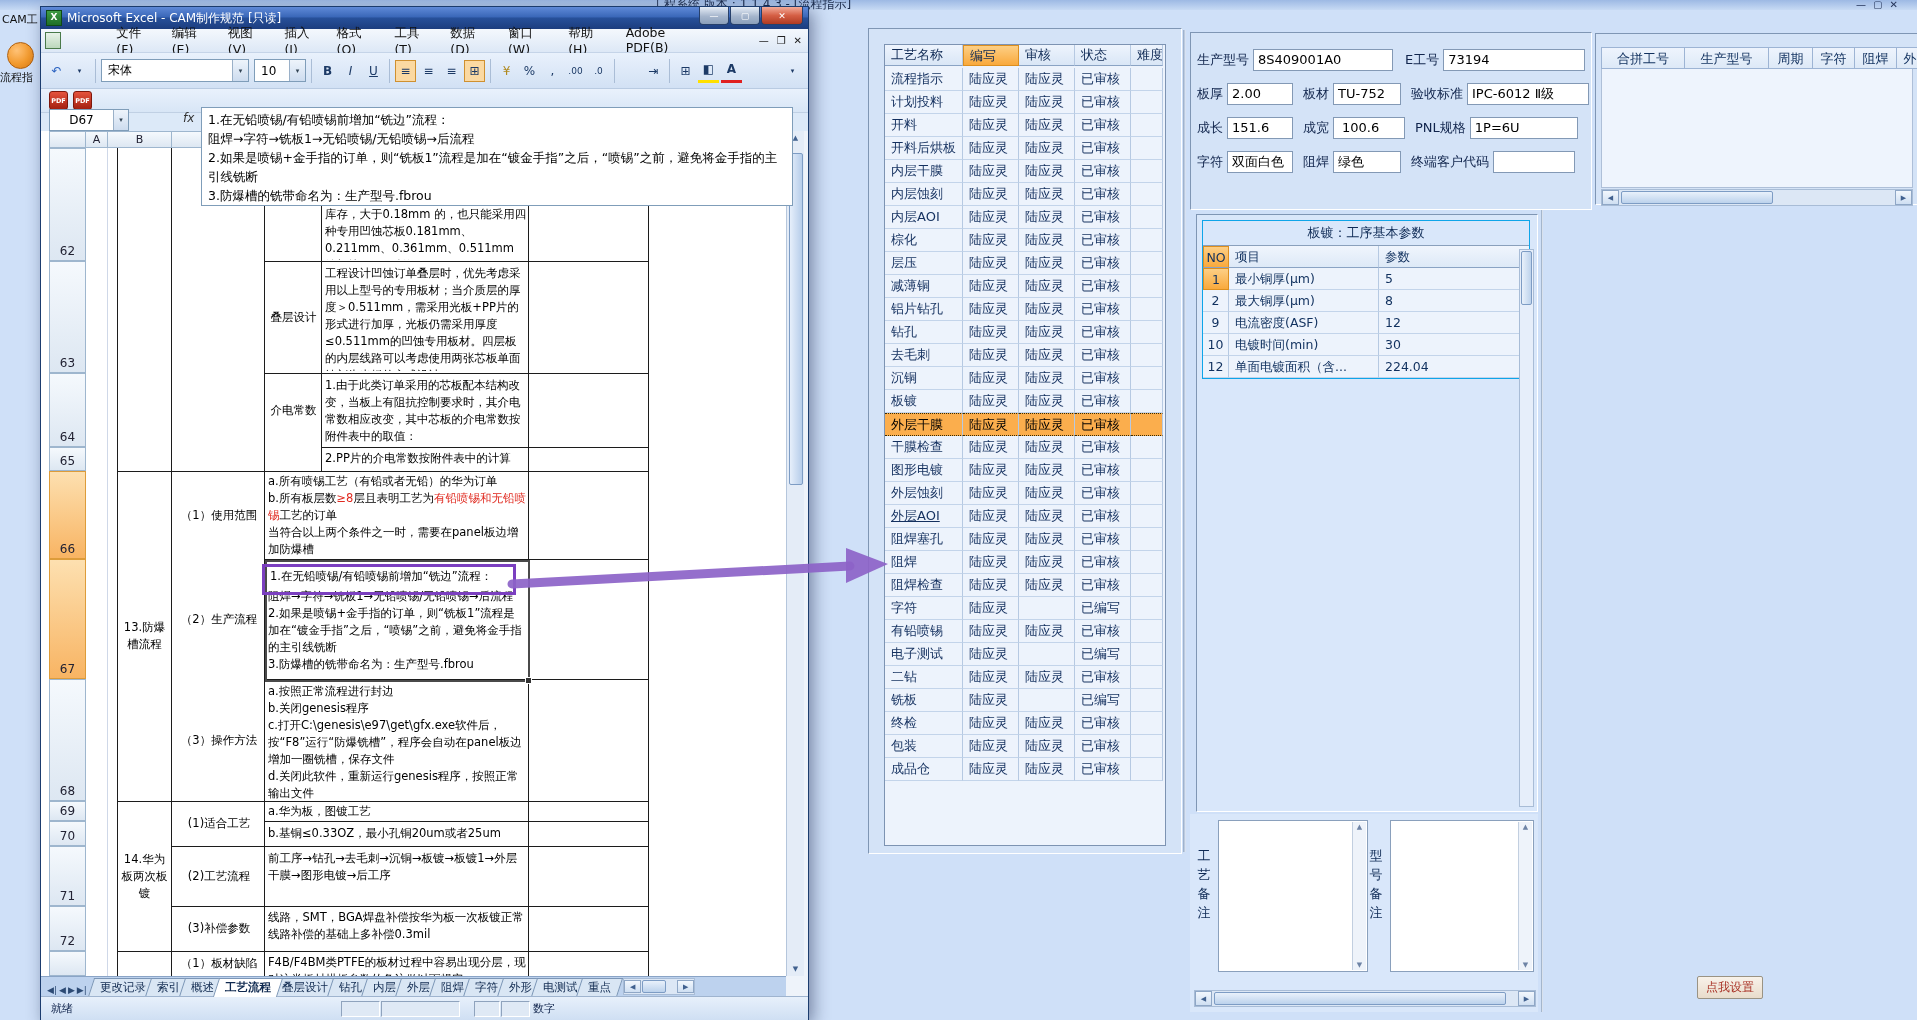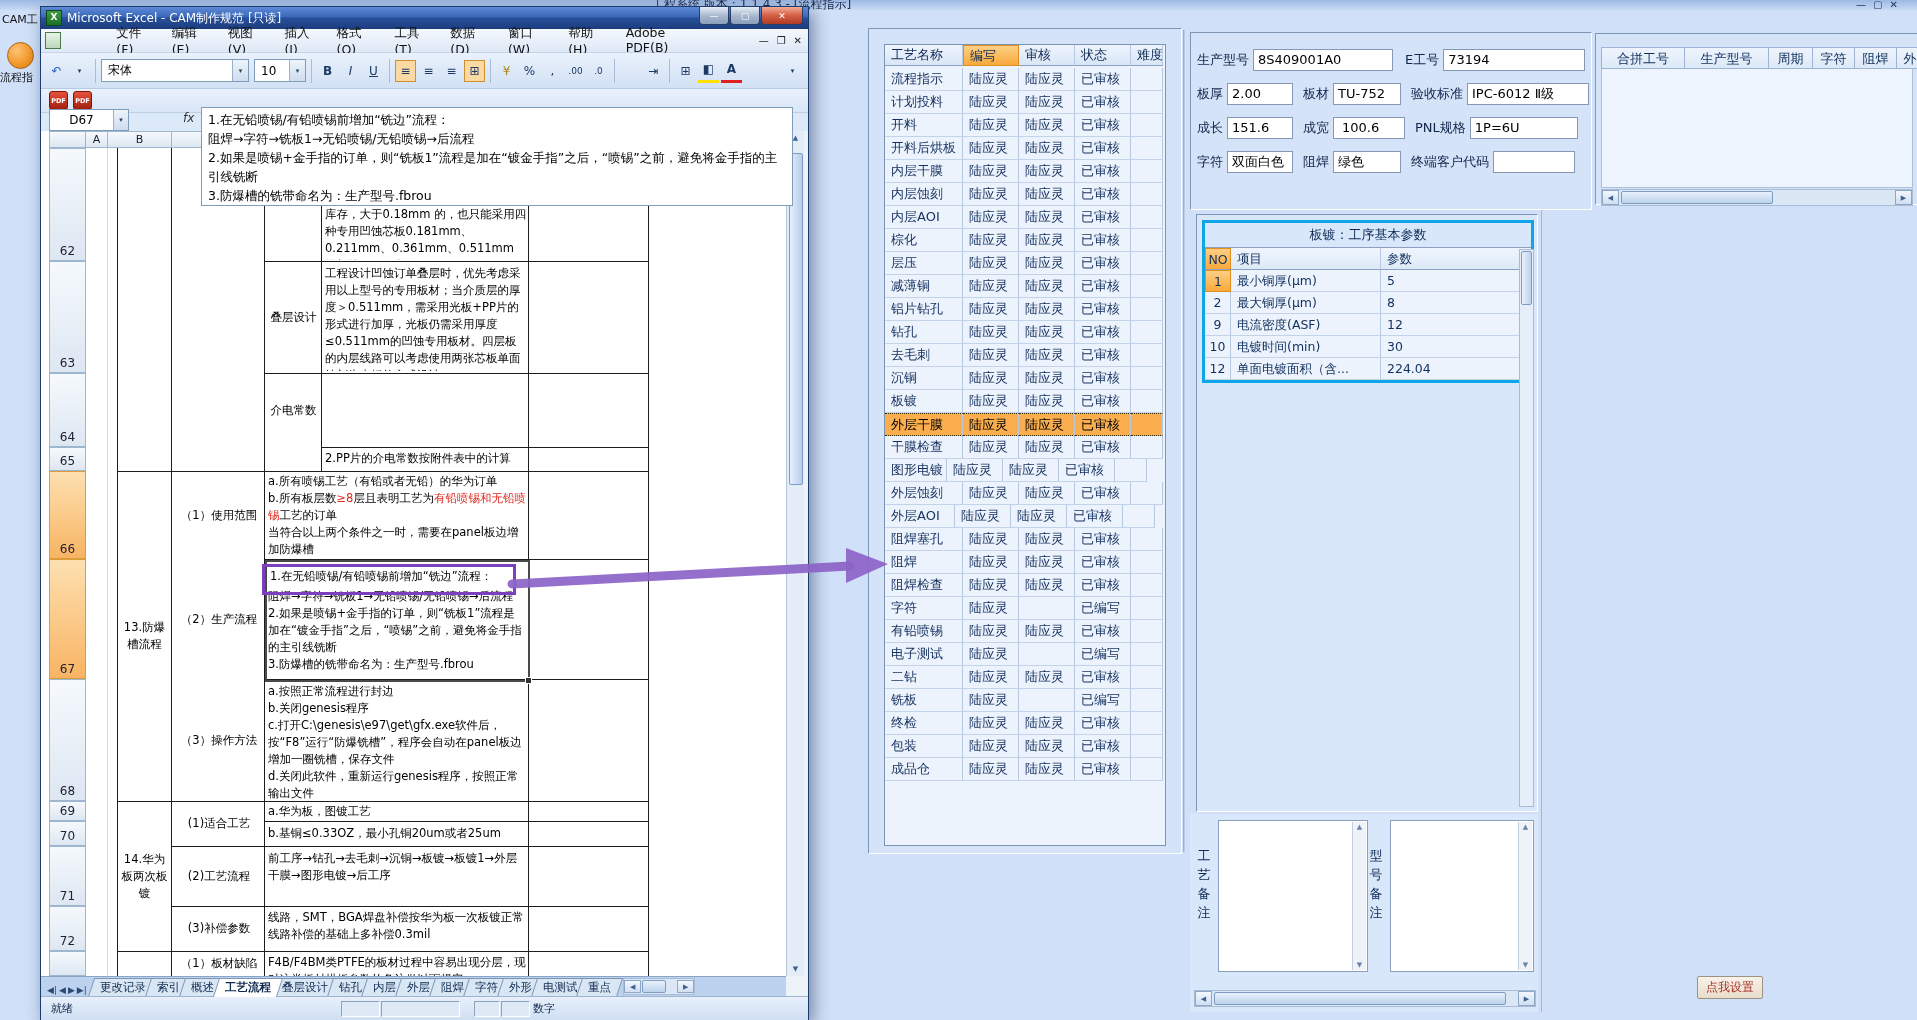--- a/index.html
+++ b/index.html
@@ -35,21 +35,21 @@
   #merge-head{position:absolute;left:5px;top:13px;display:flex;}
   .mg-cell{box-sizing:border-box;height:22px;background:linear-gradient(#eef4fd,#dde9f7);border:1px solid #9db4d4;border-left:none;font-size:13px;color:#10305e;text-align:center;line-height:21px;overflow:hidden;}
   .mg-cell:first-child{border-left:1px solid #9db4d4;}
   #merge-body{position:absolute;left:5px;top:35px;width:310px;height:118px;background:#eef4fd;border:1px solid #aebfd8;border-top:none;}
   .hscroll{position:absolute;height:15px;background:#dce7f5;border:1px solid #a8bcd6;display:flex;align-items:center;}
   .sb-btn{width:15px;height:13px;background:linear-gradient(#f2f7fd,#cfdff2);border:1px solid #8fa7c6;font-size:7px;color:#41618f;display:flex;align-items:center;justify-content:center;}
   .sb-thumb{height:11px;background:linear-gradient(#e9f1fb,#bcd2ec);border:1px solid #7d9cc4;border-radius:2px;}
 
   
   #params-panel{left:1196px;top:214px;width:340px;height:596px;background:#d9e7fa;}
-  #params-table{position:absolute;left:5px;top:5px;width:326px;background:#edf3fc;border:3px solid #0ea5e9;}
+  #params-table{position:absolute;left:5px;top:5px;width:326px;background:#edf3fc;border:1px solid #0ea5e9;}
   #params-title{height:24px;line-height:24px;text-align:center;font-size:13px;color:#0e2a55;background:#d9e7fa;border-bottom:1px solid #8aa0bc;}
   .pr-row{display:flex;height:22px;}
   .pr-cell{box-sizing:border-box;border-right:1px solid #b6c9e2;border-bottom:1px solid #c3d4ea;font-size:12.5px;color:#10305e;line-height:21px;padding-left:6px;overflow:hidden;white-space:nowrap;}
   .pr-head .pr-cell{background:linear-gradient(#f0f5fd,#dde9f7);border-bottom:1px solid #8aa3c4;}
   .pr-no{width:26px;padding-left:0;text-align:center;}
   .pr-item{width:150px;}
   .pr-val{width:150px;border-right:none;}
   .pr-orange{background:linear-gradient(#fdcf85,#f9a93c) !important;border:1px solid #dd8f1f;}
   #params-vsb{position:absolute;left:322px;top:34px;width:13px;height:556px;background:#e6eefa;border:1px solid #a8bcd6;}
   #params-divider{left:1541px;top:210px;width:2px;height:802px;background:linear-gradient(90deg,#8aa0bc,#f3f7fd);}
@@ -250,35 +250,35 @@
           <div class="pt-cell" style="width:32px;"></div>
         </div>
         <div class="pt-row">
           <div class="pt-cell" style="width:78px;">干膜检查</div>
           <div class="pt-cell" style="width:56px;">陆应灵</div>
           <div class="pt-cell" style="width:56px;">陆应灵</div>
           <div class="pt-cell" style="width:56px;">已审核</div>
           <div class="pt-cell" style="width:32px;"></div>
         </div>
         <div class="pt-row">
-          <div class="pt-cell" style="width:62px;">图形电镀</div>
+          <div class="pt-cell" style="width:78px;">图形电镀</div>
           <div class="pt-cell" style="width:56px;">陆应灵</div>
           <div class="pt-cell" style="width:56px;">陆应灵</div>
           <div class="pt-cell" style="width:56px;">已审核</div>
           <div class="pt-cell" style="width:32px;"></div>
         </div>
         <div class="pt-row">
           <div class="pt-cell" style="width:78px;">外层蚀刻</div>
           <div class="pt-cell" style="width:56px;">陆应灵</div>
           <div class="pt-cell" style="width:56px;">陆应灵</div>
           <div class="pt-cell" style="width:56px;">已审核</div>
           <div class="pt-cell" style="width:32px;"></div>
         </div>
         <div class="pt-row">
-          <div class="pt-cell" style="width:70px;">外层AOI</div>
+          <div class="pt-cell" style="width:78px;text-decoration:underline;">外层AOI</div>
           <div class="pt-cell" style="width:56px;">陆应灵</div>
           <div class="pt-cell" style="width:56px;">陆应灵</div>
           <div class="pt-cell" style="width:56px;">已审核</div>
           <div class="pt-cell" style="width:32px;"></div>
         </div>
         <div class="pt-row">
           <div class="pt-cell" style="width:78px;">阻焊塞孔</div>
           <div class="pt-cell" style="width:56px;">陆应灵</div>
           <div class="pt-cell" style="width:56px;">陆应灵</div>
           <div class="pt-cell" style="width:56px;">已审核</div>
@@ -598,20 +598,21 @@
           <div class="hl" style="top:690px;left:223px;width:384px;"></div>
           <div class="hl" style="top:715px;left:130px;width:477px;"></div>
           <div class="hl" style="top:775px;left:130px;width:477px;"></div>
           <div class="hl" style="top:820px;left:76px;width:531px;"></div>
         </div>
 
       <div class="ct" style="left:284px;top:75px;width:202px;height:54px;">库存，大于0.18mm 的，也只能采用四种专用凹蚀芯板0.181mm、0.211mm、0.361mm、0.511mm 蚀刻掉两面铜所得；</div>
       <div class="ct cl" style="left:225px;top:130px;width:55px;height:112px;">叠层设计</div>
       <div class="ct" style="left:284px;top:134px;width:202px;height:106px;">工程设计凹蚀订单叠层时，优先考虑采用以上型号的专用板材；当介质层的厚度＞0.511mm，需采用光板+PP片的形式进行加厚，光板仍需采用厚度≤0.511mm的凹蚀专用板材。四层板的内层线路可以考虑使用两张芯板单面蚀刻为光板的方式设计</div>
       <div class="ct cl" style="left:225px;top:242px;width:55px;height:74px;">介电常数</div>
+      <div class="ct" style="left:284px;top:246px;width:202px;height:70px;">1.由于此类订单采用的芯板配本结构改变，当板上有阻抗控制要求时，其介电常数相应改变，其中芯板的介电常数按附件表中的取值：</div>
       <div class="ct" style="left:284px;top:319px;width:202px;height:18px;">2.PP片的介电常数按附件表中的计算</div>
 
       <div class="ct cl" style="left:78px;top:340px;width:51px;height:330px;">13.防爆槽流程</div>
       <div class="ct cl" style="left:133px;top:340px;width:90px;height:88px;">（1）使用范围</div>
       <div class="ct" style="left:227px;top:342px;width:258px;height:86px;"><span>a.所有喷锡工艺（有铅或者无铅）的华为订单</span><br><span>b.所有板层数</span><span class="red">≥8</span><span>层且表明工艺为</span><span class="red">有铅喷锡和无铅喷锡</span><span>工艺的订单</span><br><span>当符合以上两个条件之一时，需要在panel板边增加防爆槽</span></div>
 
       <div class="ct cl" style="left:133px;top:428px;width:90px;height:120px;">（2）生产流程</div>
       <div class="ct" style="left:229px;top:437px;width:240px;height:18px;z-index:31;">1.在无铅喷锡/有铅喷锡前增加“铣边”流程：</div>
       <div class="ct" style="left:227px;top:457px;width:258px;height:90px;white-space:pre-wrap;">阻焊→字符→铣板1→无铅喷锡/无铅喷锡→后流程
 2.如果是喷锡+金手指的订单，则“铣板1”流程是加在“镀金手指”之后，“喷锡”之前，避免将金手指的主引线铣断

